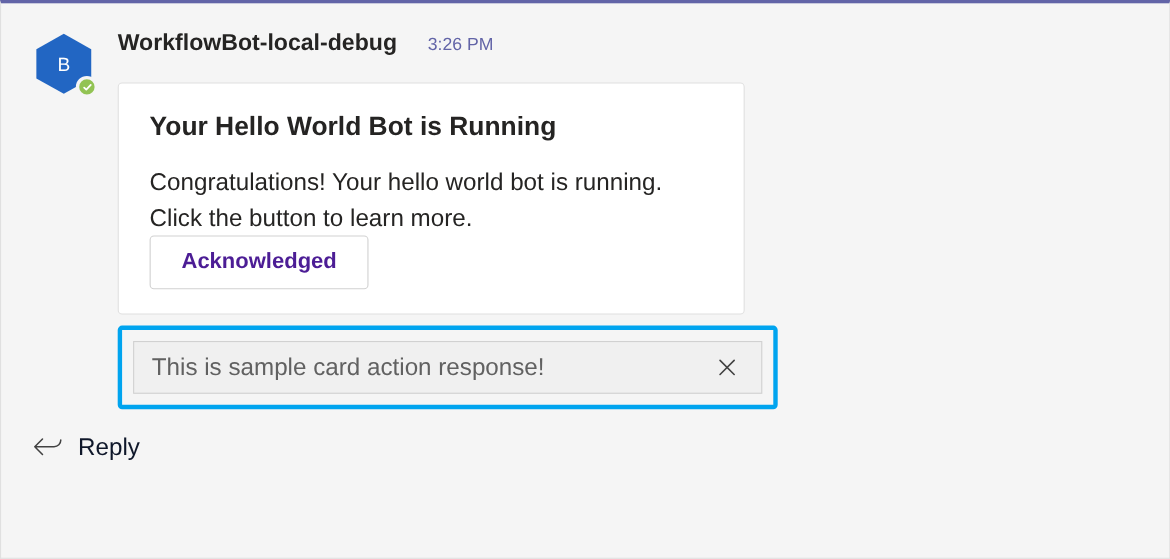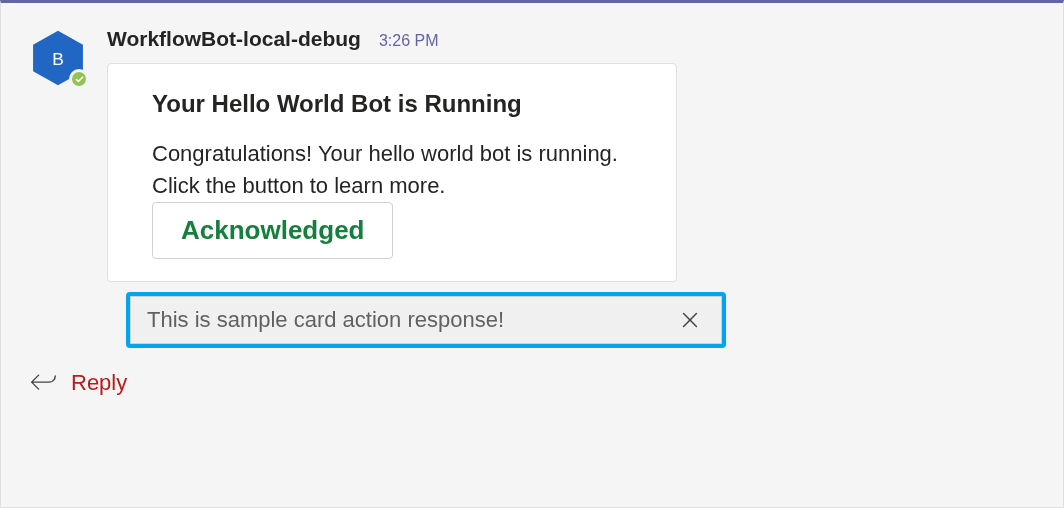--- a/index.html
+++ b/index.html
@@ -60,38 +60,38 @@
     .presence-check {
       width: 9px;
       height: 9px;
     }
     .message-content {
       flex: 1;
     }
     .header-line {
       display: flex;
       align-items: baseline;
-      gap: 18px;
-      margin-bottom: 12px;
+      gap: 28px;
+      margin-bottom: 24px;
     }
     .bot-name {
       font-size: 21px;
       font-weight: 600;
       color: #252423;
     }
     .timestamp {
       font-size: 16px;
       font-weight: 400;
       color: #6264a7;
     }
     .card {
       background: #ffffff;
       border: 1px solid #e0e0e0;
       border-radius: 4px;
-      padding: 26px 28px 22px 44px;
+      padding: 26px 28px 22px 28px;
       max-width: 570px;
     }
     .card-title {
       font-size: 24px;
       font-weight: 700;
       color: #252423;
       margin-bottom: 20px;
     }
     .card-body {
       font-size: 22px;
@@ -100,32 +100,32 @@
       line-height: 1.45;
     }
     .action-row {
       display: flex;
     }
     .ack-button {
       background: #ffffff;
       border: 1px solid #d1d1d1;
       border-radius: 4px;
       padding: 12px 28px;
-      font-size: 26px;
+      font-size: 20px;
       font-weight: 600;
-      color: #15803d;
+      color: #4c1d95;
       cursor: pointer;
       font-family: inherit;
     }
     .callout-wrapper {
       border: 4px solid #00a4ef;
       border-radius: 4px;
       max-width: 600px;
+      padding: 10px;
       margin-top: 10px;
-      margin-left: 19px;
     }
     .response-banner {
       background: #f0f0f0;
       border: 1px solid #d1d1d1;
       display: flex;
       align-items: center;
       padding: 8px 16px;
       gap: 12px;
     }
     .response-text {
@@ -152,21 +152,21 @@
       gap: 14px;
       margin-top: 22px;
       cursor: pointer;
     }
     .reply-icon {
       width: 28px;
       height: 24px;
     }
     .reply-text {
       font-size: 22px;
-      color: #b91c1c;
+      color: #0f172a;
     }
   </style>
 </head>
 <body>
 
 <div class="container">
   <div class="message-row">
 
     <div class="avatar-wrapper">
       <svg class="avatar-hex" viewBox="0 0 100 100">

